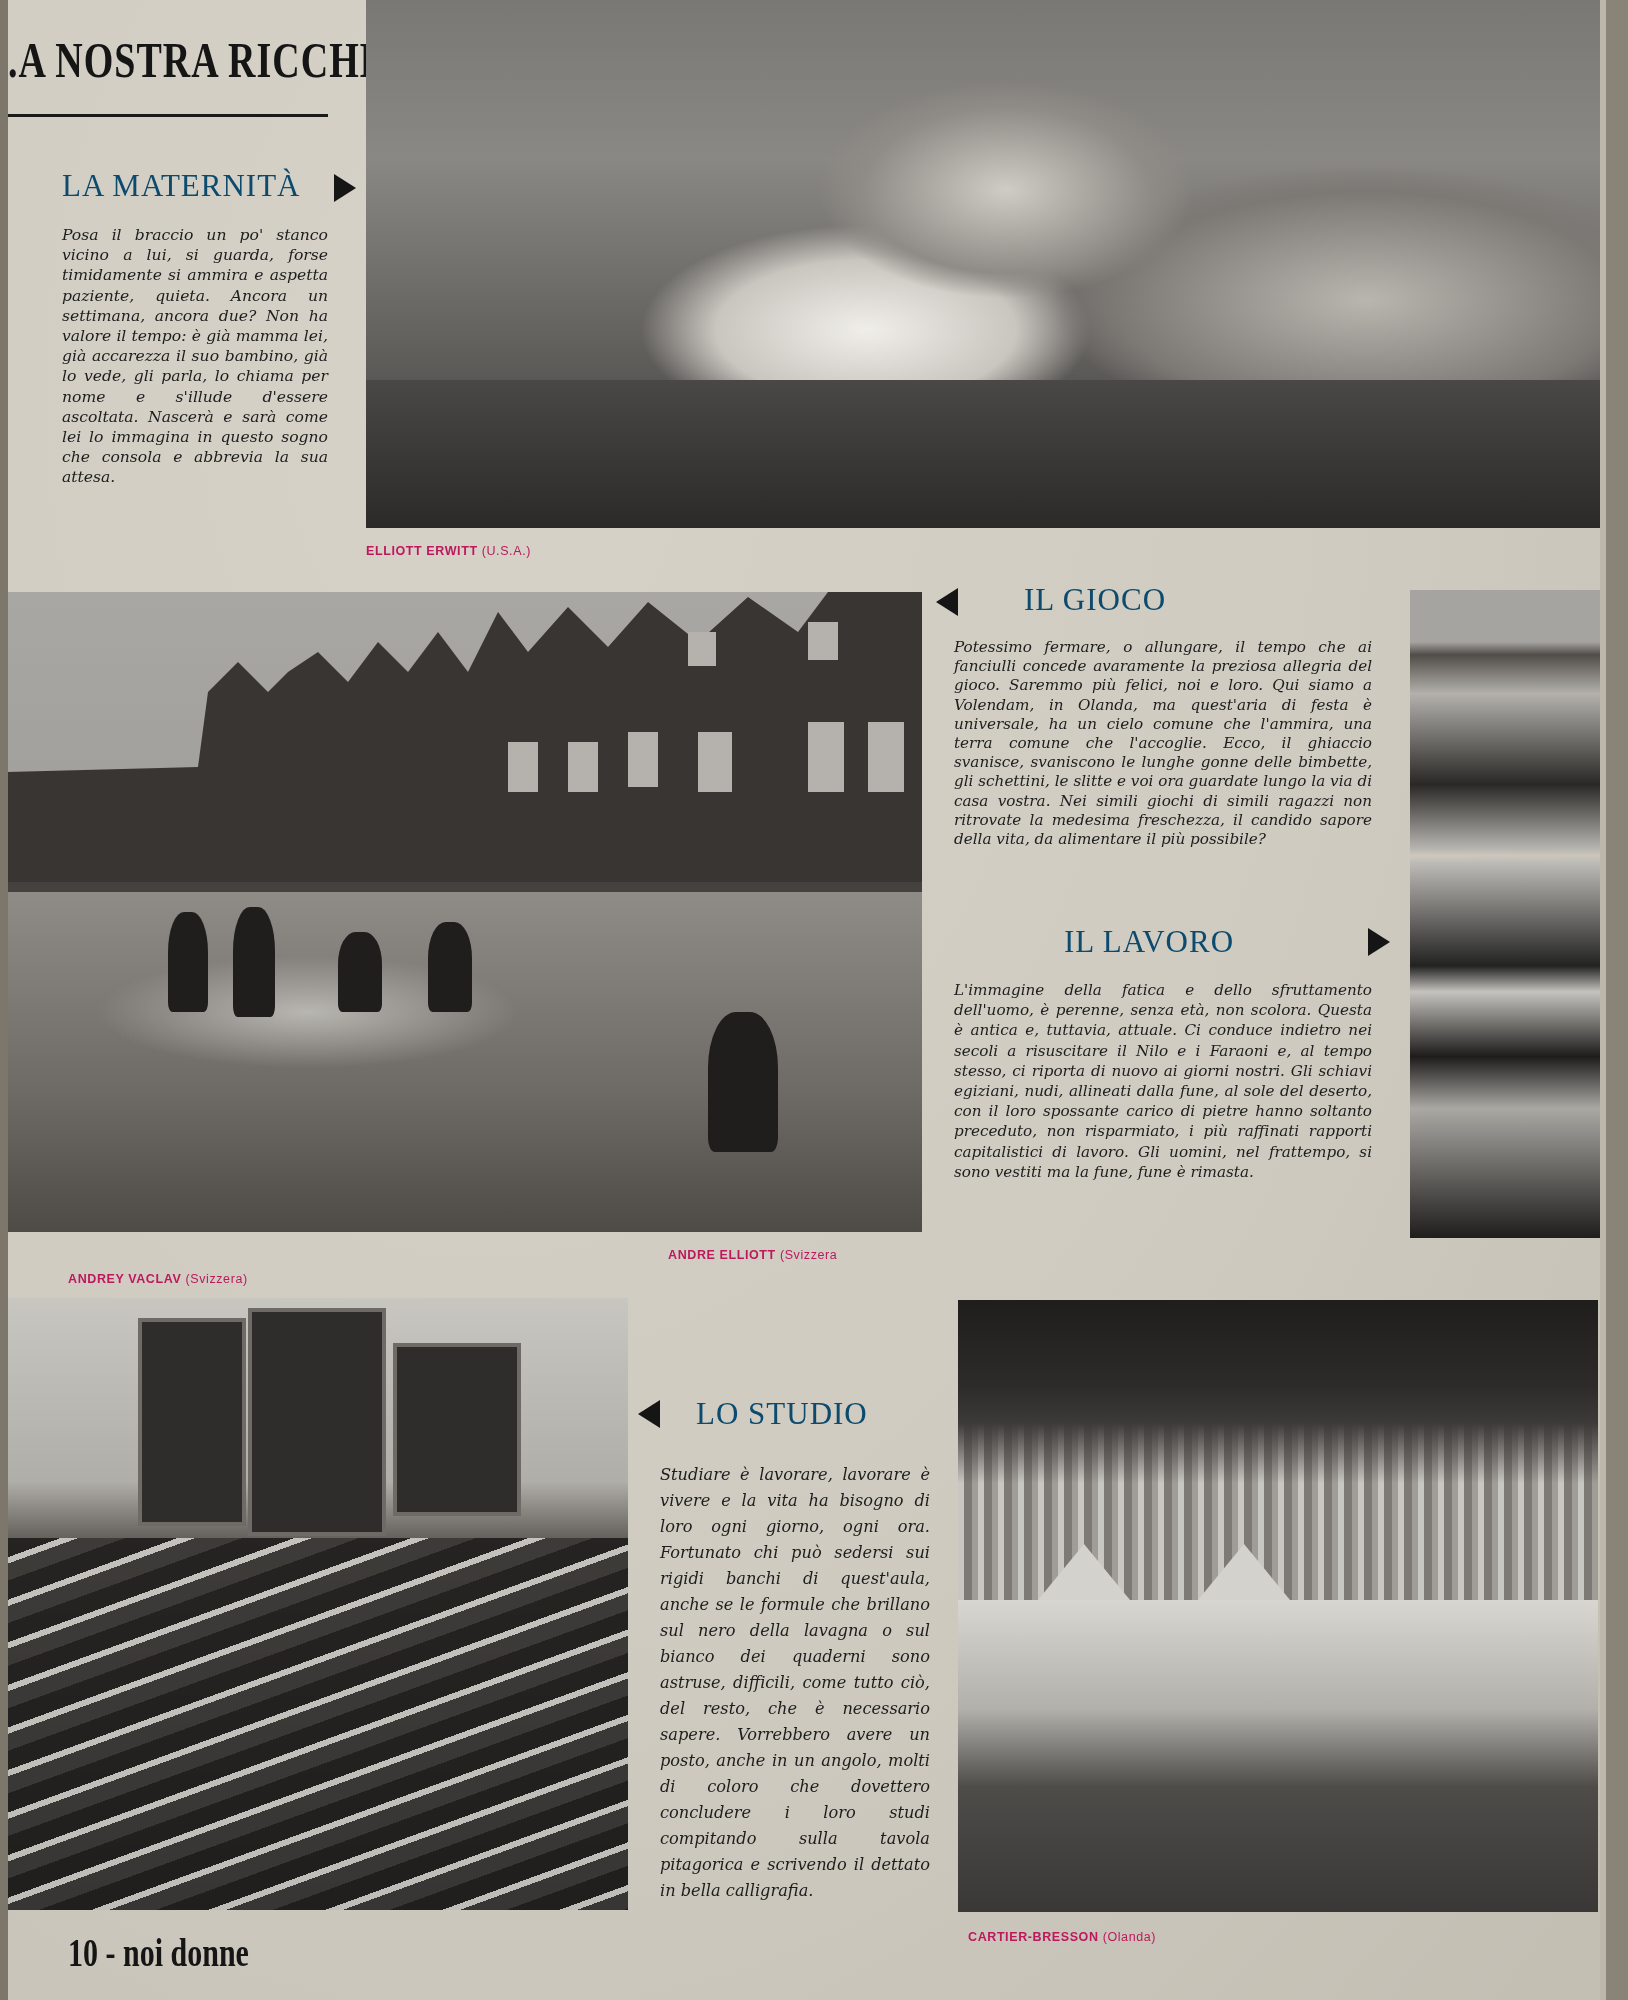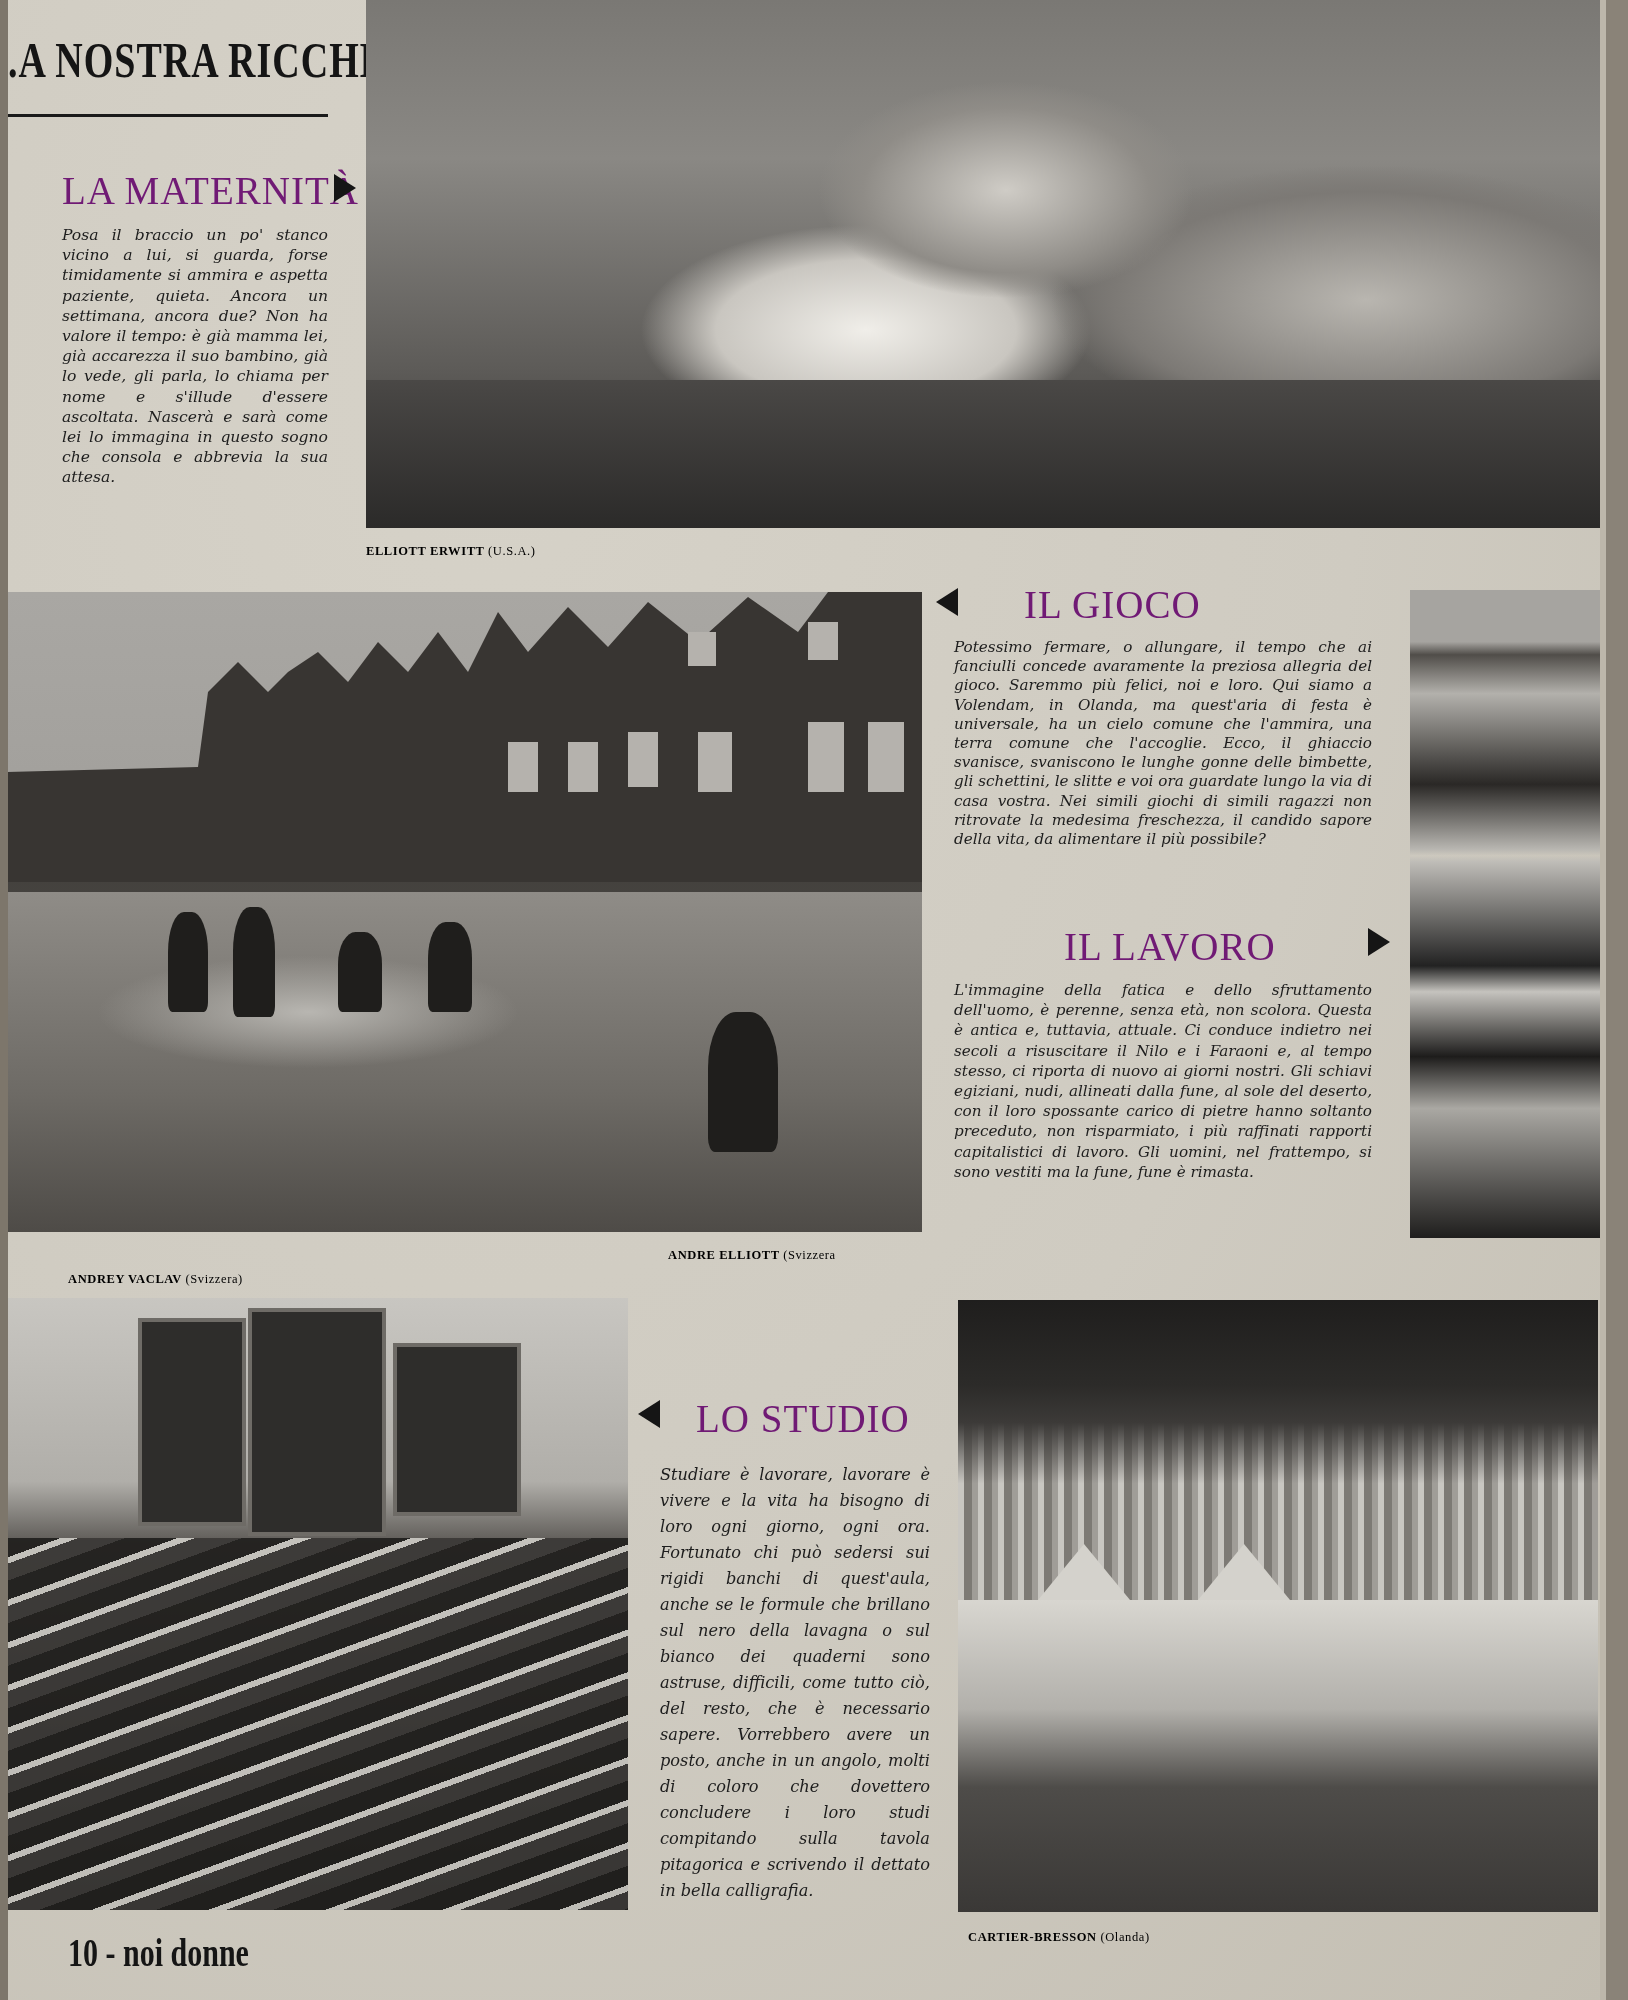--- a/index.html
+++ b/index.html
@@ -16,31 +16,31 @@
   .right-edge-inner { position:absolute; left:1600px; top:0; width:6px; height:2000px; background:#bdb7ab; }
   .left-edge { position:absolute; left:0; top:0; width:8px; height:2000px; background:#7d766b; }
 
   .title {
     position:absolute; left:8px; top:30px; font-family:"Liberation Serif", serif; font-weight:bold;
     font-size:38px; letter-spacing:1px; color:#151515; transform:scaleY(1.35); transform-origin:left top;
   }
   .title-rule { position:absolute; left:8px; top:114px; width:320px; height:3px; background:#1a1a1a; }
 
   .section-head {
-    position:absolute; font-family:"Liberation Serif", serif; font-size:39px; color:#701a75; letter-spacing:1px; white-space:nowrap;
+    position:absolute; font-family:"Liberation Serif", serif; font-size:31px; color:#0c4a6e; letter-spacing:1px; white-space:nowrap;
   }
   .tri-right { width:0; height:0; border-top:14px solid transparent; border-bottom:14px solid transparent; border-left:22px solid #151515; position:absolute; }
   .tri-left { width:0; height:0; border-top:14px solid transparent; border-bottom:14px solid transparent; border-right:22px solid #151515; position:absolute; }
 
   .body-text {
     position:absolute; font-family:"DejaVu Serif", serif; font-style:italic; color:#1d1d1d;
     font-size:15.6px; line-height:20.2px; text-align:justify; hyphens:manual;
   }
   .caption {
-    position:absolute; font-family:Liberation Serif, serif; font-weight:bold; font-size:12.5px; color:#000000; letter-spacing:0.6px; white-space:nowrap;
+    position:absolute; font-family:Liberation Sans, sans-serif; font-weight:bold; font-size:12.5px; color:#be185d; letter-spacing:0.6px; white-space:nowrap;
   }
   .caption .country { font-weight:normal; }
   .footer {
     position:absolute; left:68px; top:1930px; font-family:"Liberation Serif", serif; font-weight:bold; font-size:30px; color:#151515;
     transform:scaleY(1.35); transform-origin:left top; white-space:nowrap;
   }
 
   .photo { position:absolute; overflow:hidden; background:#6d6a66; }
 
   

